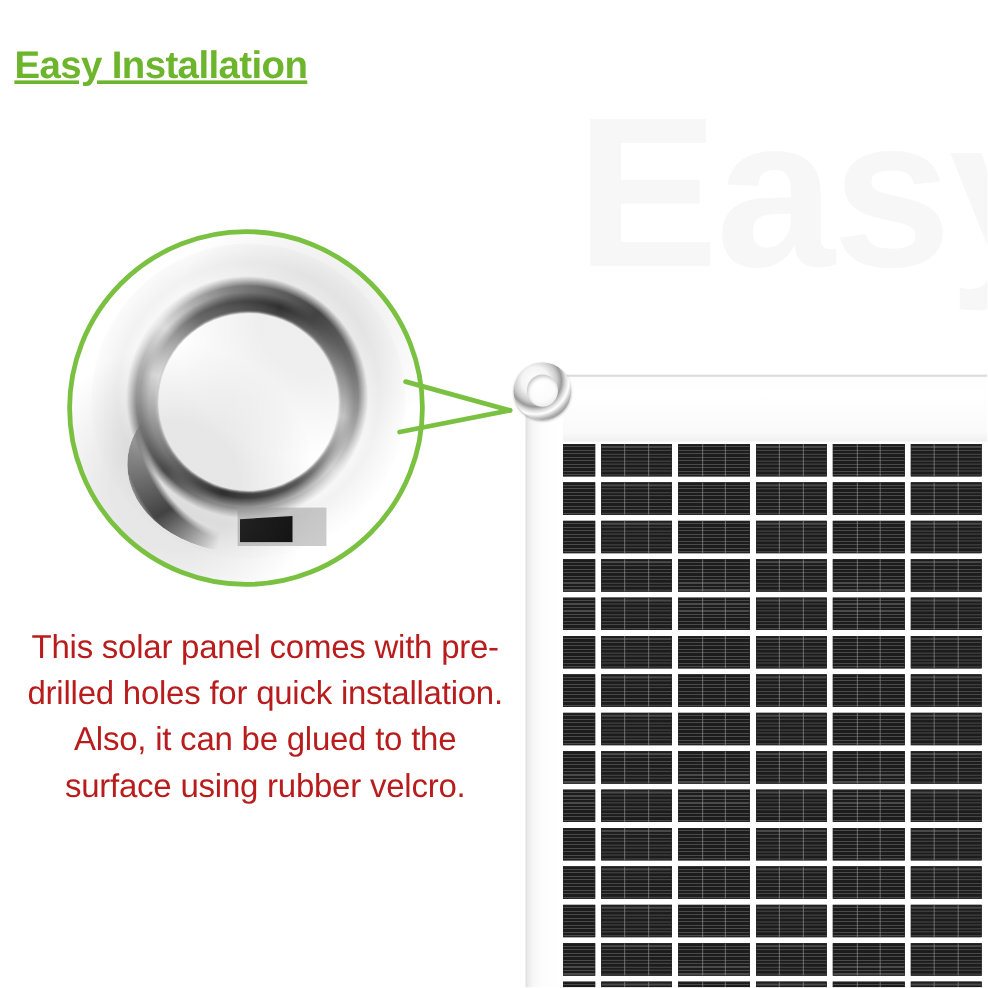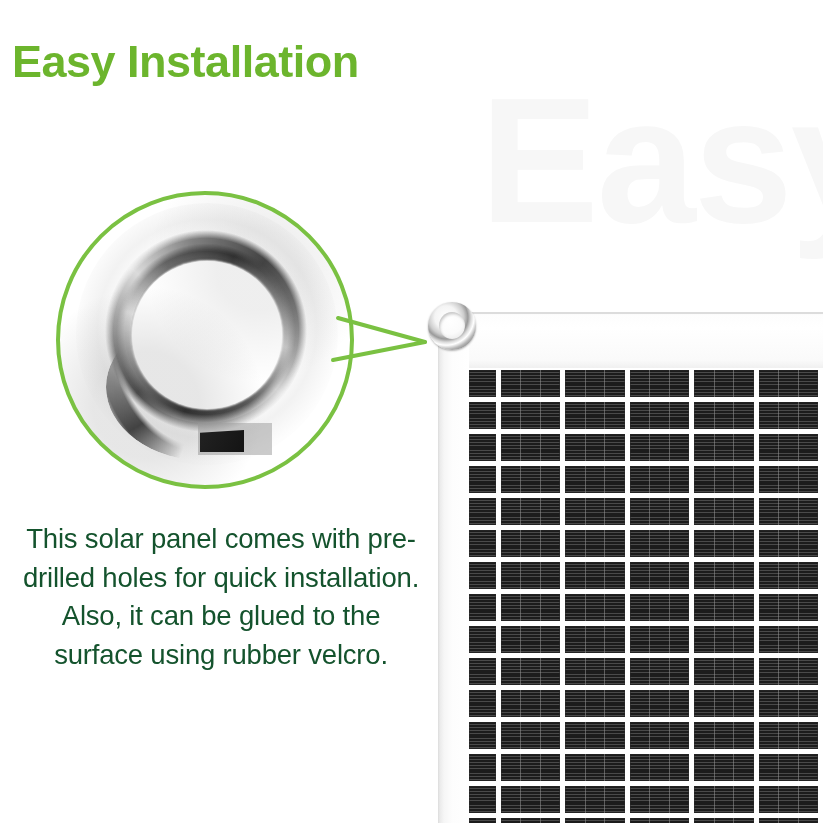--- a/index.html
+++ b/index.html
@@ -34,39 +34,40 @@
     user-select: none;
     pointer-events: none;
   }
 
   
   .headline {
     position: absolute;
     left: 12px;
     top: 38px;
     font-family: "Liberation Sans", sans-serif;
-    font-size: 45px;
+    font-size: 32px;
     font-weight: bold;
     color: #6cb52d;
     letter-spacing: -0.5px;
     line-height: 1.05;
     white-space: nowrap;
+    text-decoration: underline;
   }
 
   
   .body-copy {
     position: absolute;
     left: 18px;
     top: 520px;
     width: 406px;
     text-align: center;
     font-family: "Liberation Sans", sans-serif;
     font-size: 27.5px;
     line-height: 38.5px;
-    color: #14532d;
+    color: #b91c1c;
     letter-spacing: -0.2px;
   }
 
   
   .panel {
     position: absolute;
     left: 438px;
     top: 312px;
     width: 385px;
     height: 511px;

